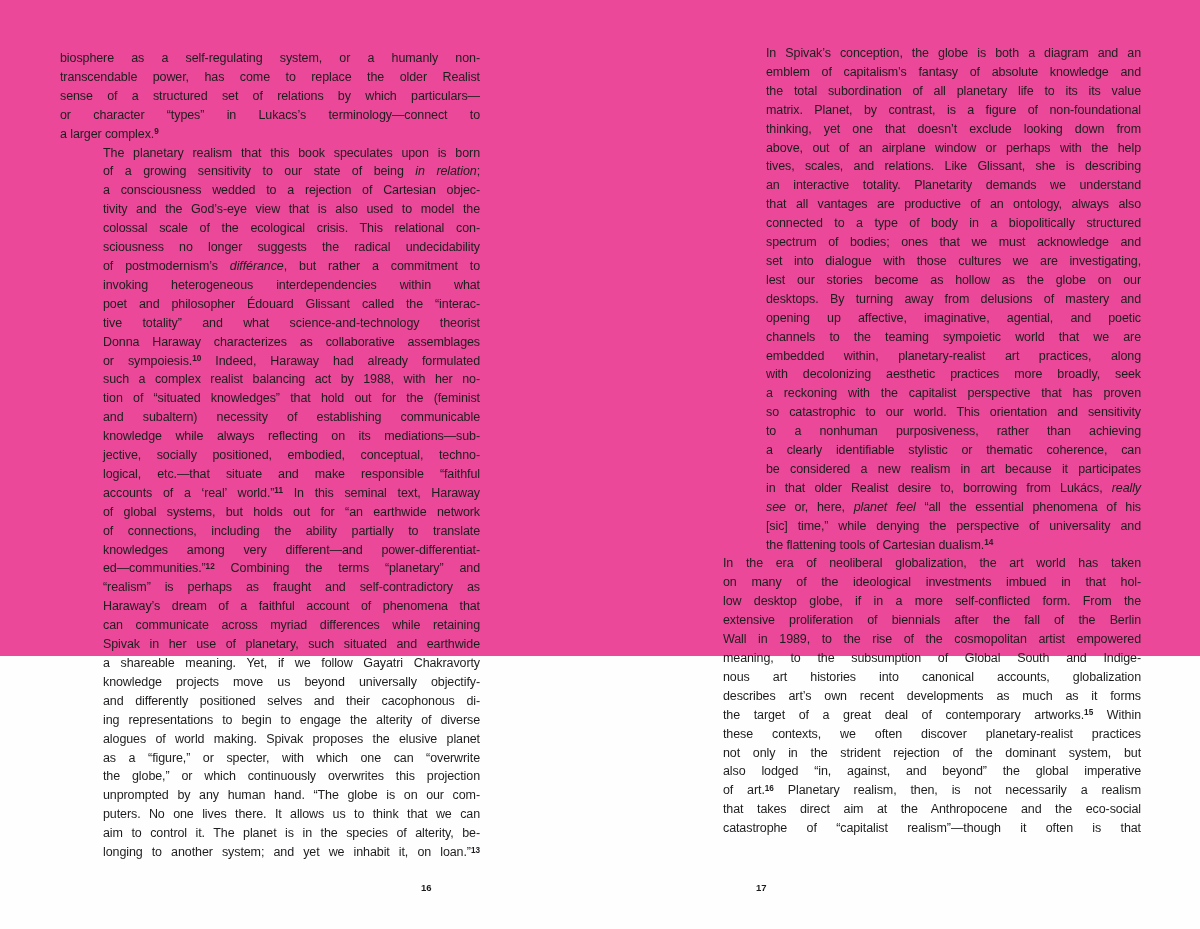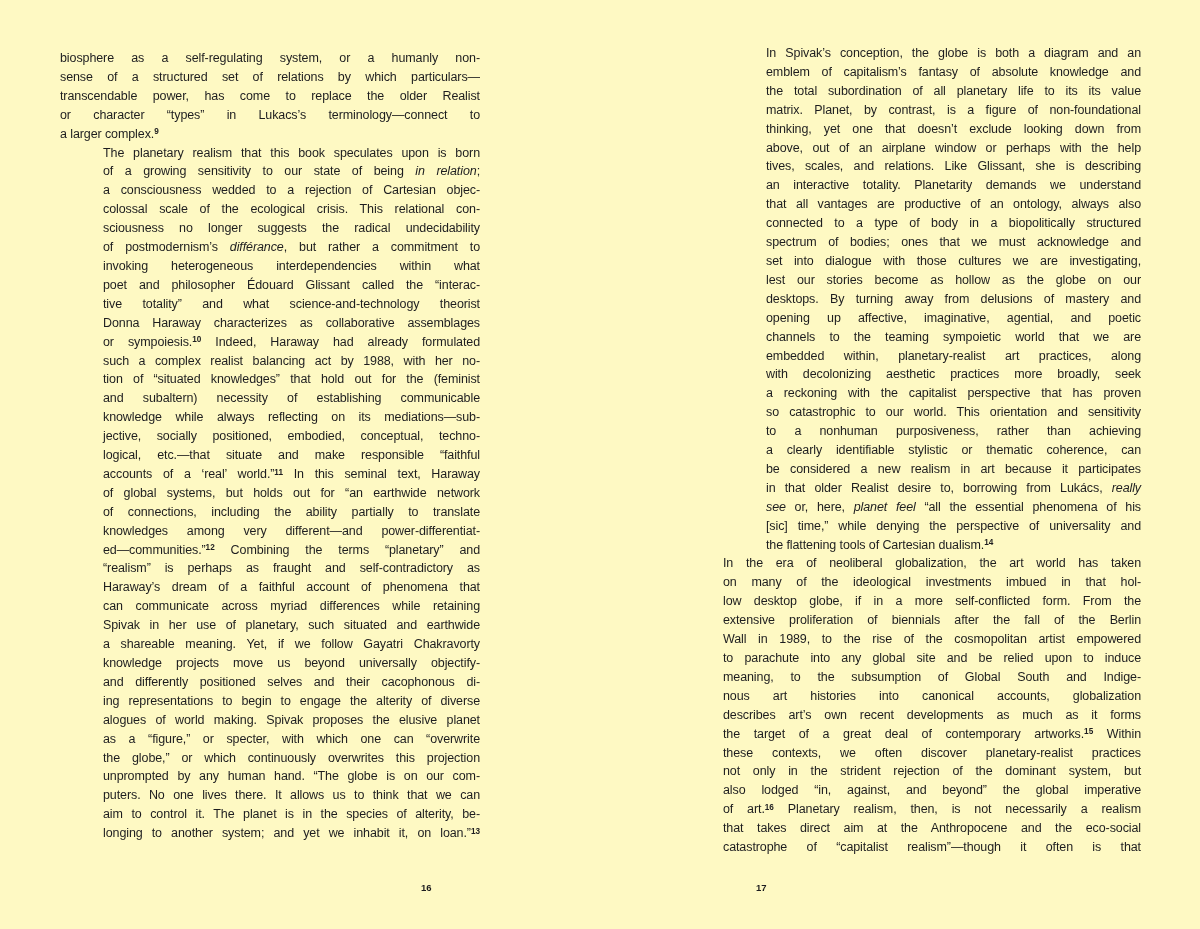--- a/index.html
+++ b/index.html
@@ -10,22 +10,22 @@
   body {
     width: 1200px;
     height: 929px;
     font-family: "Liberation Sans", sans-serif;
     color: #1d1d1f;
     overflow: hidden;
   }
   .spread {
     position: relative;
     width: 1200px;
-    height: 929px;
-    background: #fef9c3;
+    height: 656px;
+    background: #ec4899;
   }
   .page {
     position: absolute;
   }
   .page-left  { left: 60px;  top: 49px; width: 420px; }
   .page-right { left: 723px; top: 44px; width: 418px; }
 
   .text-block {
     font-size: 12.5px;
     line-height: 18.9px;
@@ -70,29 +70,30 @@
 </style>
 </head>
 <body>
 
 <div class="spread">
 
   <div class="page page-left">
     <div class="text-block">
         <div class="para">
           <div class="line">biosphere as a self-regulating system, or a humanly non-</div>
+          <div class="line">transcendable power, has come to replace the older Realist</div>
           <div class="line">sense of a structured set of relations by which particulars—</div>
-          <div class="line">transcendable power, has come to replace the older Realist</div>
           <div class="line">or character “types” in Lukacs’s terminology—connect to</div>
           <div class="line end">a larger complex.<sup>9</sup></div>
         </div>
         <div class="para indent">
           <div class="line">The planetary realism that this book speculates upon is born</div>
           <div class="line">of a growing sensitivity to our state of being <em>in relation</em>;</div>
           <div class="line">a consciousness wedded to a rejection of Cartesian objec-</div>
+          <div class="line">tivity and the God’s-eye view that is also used to model the</div>
           <div class="line">colossal scale of the ecological crisis. This relational con-</div>
           <div class="line">sciousness no longer suggests the radical undecidability</div>
           <div class="line">of postmodernism’s <em>différance</em>, but rather a commitment to</div>
           <div class="line">invoking heterogeneous interdependencies within what</div>
           <div class="line">poet and philosopher Édouard Glissant called the “interac-</div>
           <div class="line">tive totality” and what science-and-technology theorist</div>
           <div class="line">Donna Haraway characterizes as collaborative assemblages</div>
           <div class="line">or sympoiesis.<sup>10</sup> Indeed, Haraway had already formulated</div>
           <div class="line">such a complex realist balancing act by 1988, with her no-</div>
           <div class="line">tion of “situated knowledges” that hold out for the (feminist</div>
@@ -154,21 +155,20 @@
           <div class="line"><em>see</em> or, here, <em>planet feel</em> “all the essential phenomena of his</div>
           <div class="line">[sic] time,” while denying the perspective of universality and</div>
           <div class="line end">the flattening tools of Cartesian dualism.<sup>14</sup></div>
         </div>
         <div class="para">
           <div class="line">In the era of neoliberal globalization, the art world has taken</div>
           <div class="line">on many of the ideological investments imbued in that hol-</div>
           <div class="line">low desktop globe, if in a more self-conflicted form. From the</div>
           <div class="line">extensive proliferation of biennials after the fall of the Berlin</div>
           <div class="line">Wall in 1989, to the rise of the cosmopolitan artist empowered</div>
-          <div class="line">to parachute into any global site and be relied upon to induce</div>
           <div class="line">meaning, to the subsumption of Global South and Indige-</div>
           <div class="line">nous art histories into canonical accounts, globalization</div>
           <div class="line">describes art’s own recent developments as much as it forms</div>
           <div class="line">the target of a great deal of contemporary artworks.<sup>15</sup> Within</div>
           <div class="line">these contexts, we often discover planetary-realist practices</div>
           <div class="line">not only in the strident rejection of the dominant system, but</div>
           <div class="line">also lodged “in, against, and beyond” the global imperative</div>
           <div class="line">of art.<sup>16</sup> Planetary realism, then, is not necessarily a realism</div>
           <div class="line">that takes direct aim at the Anthropocene and the eco-social</div>
           <div class="line">catastrophe of “capitalist realism”—though it often is that</div>

